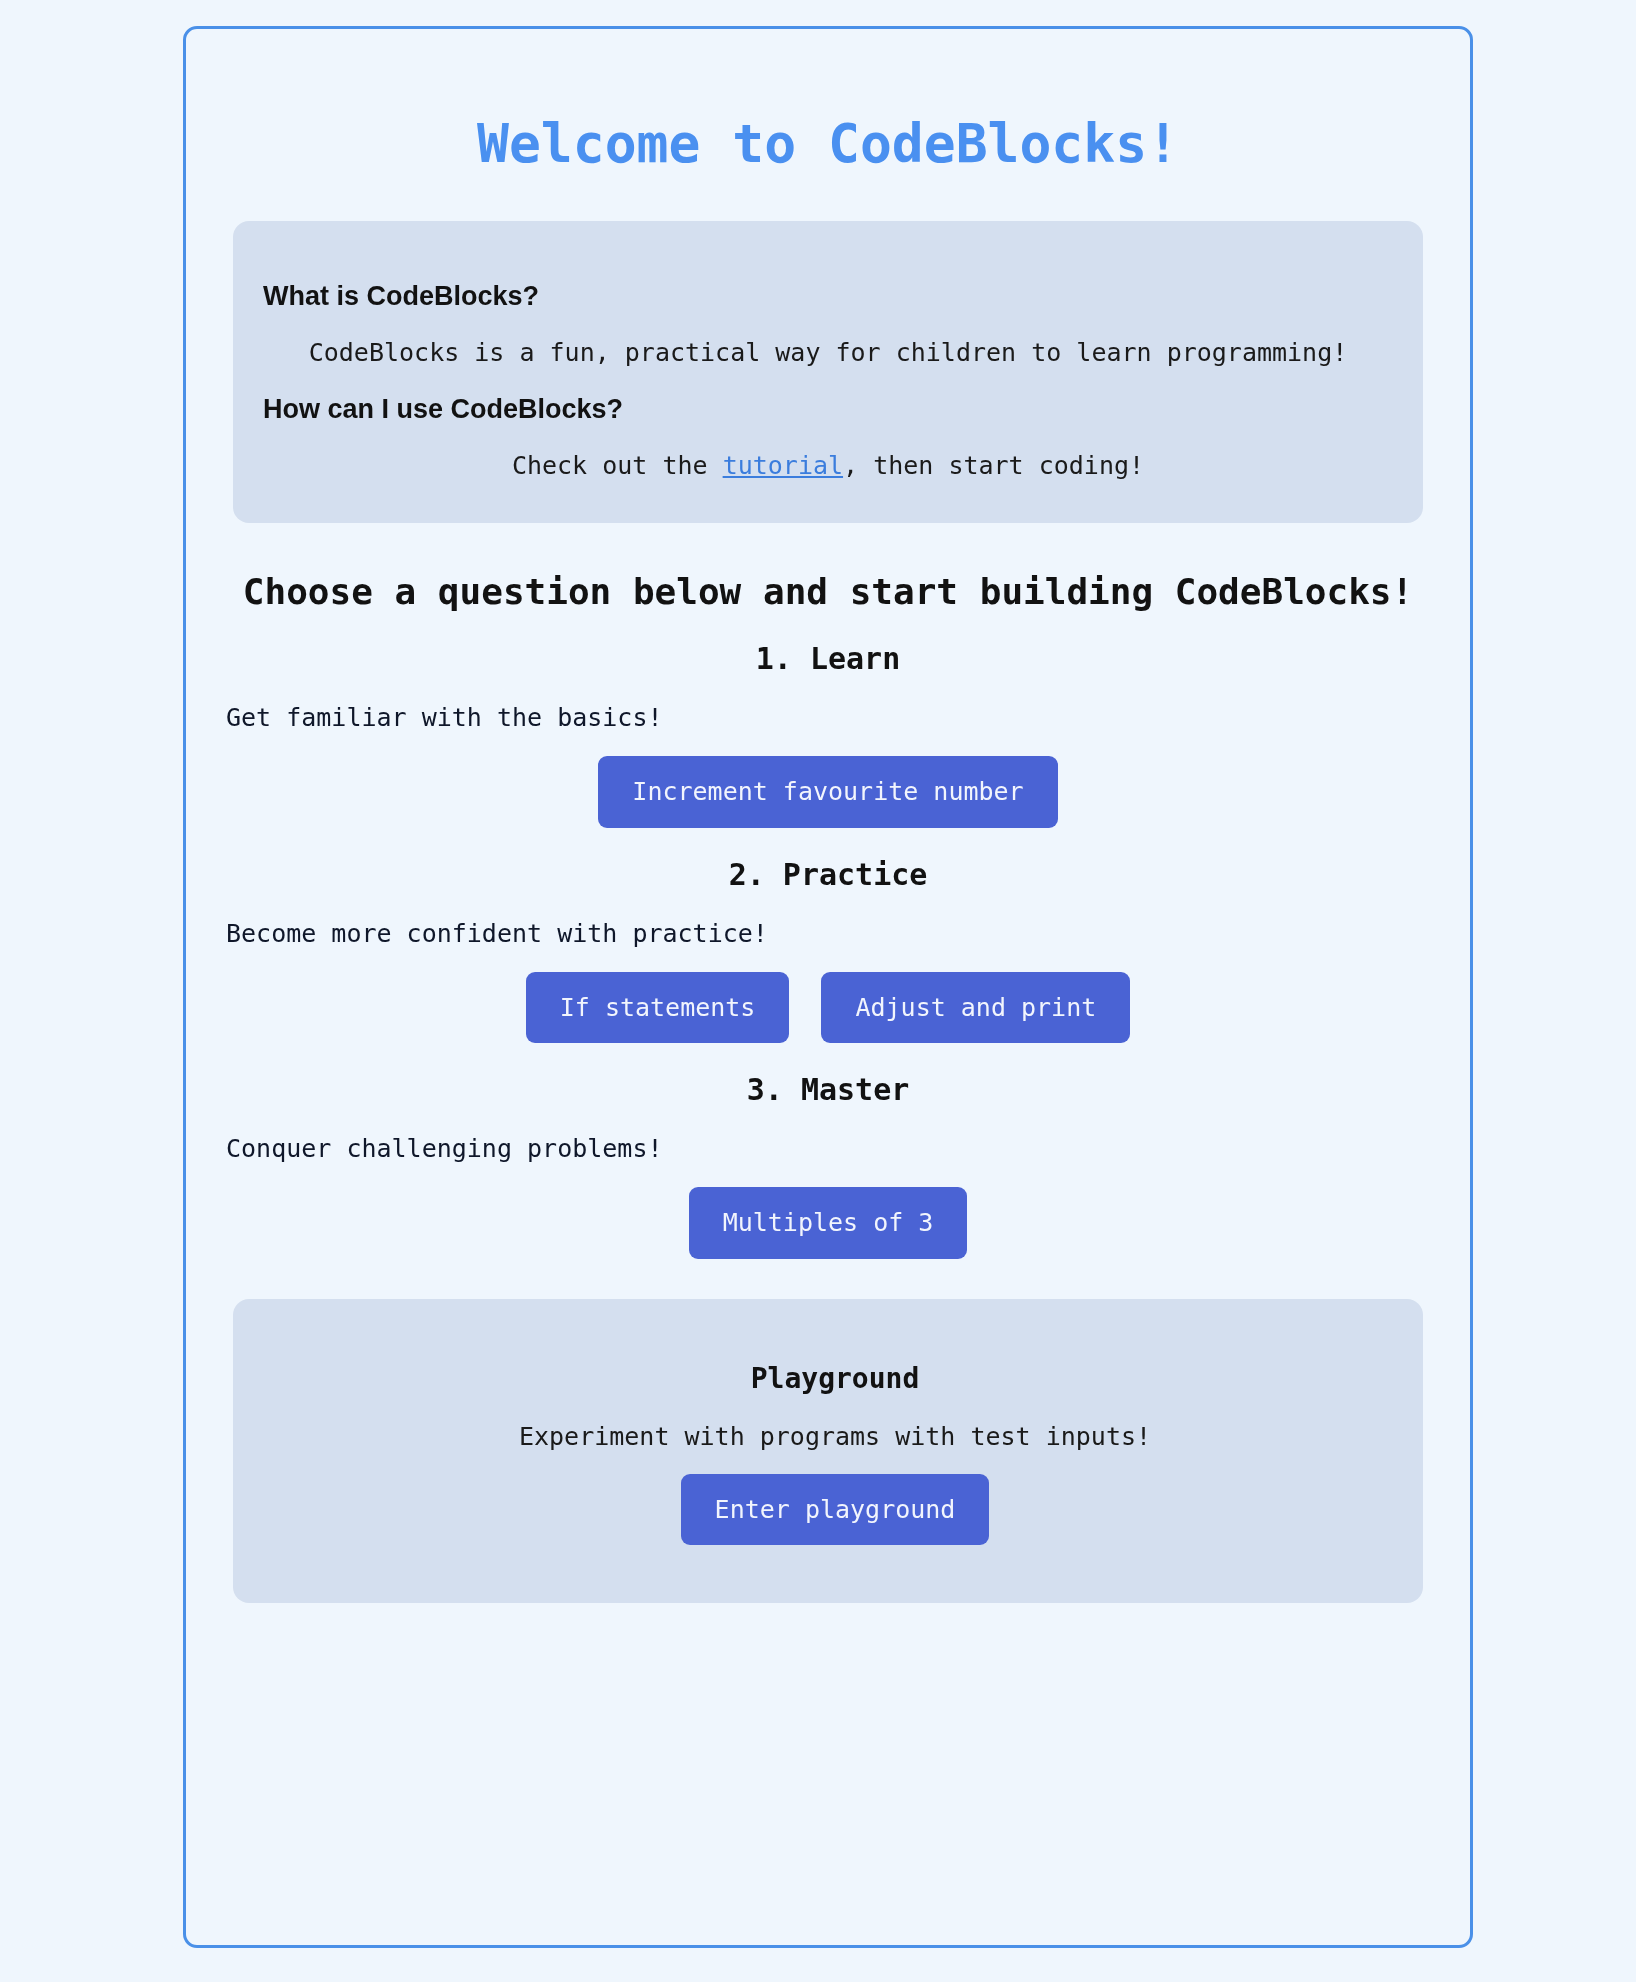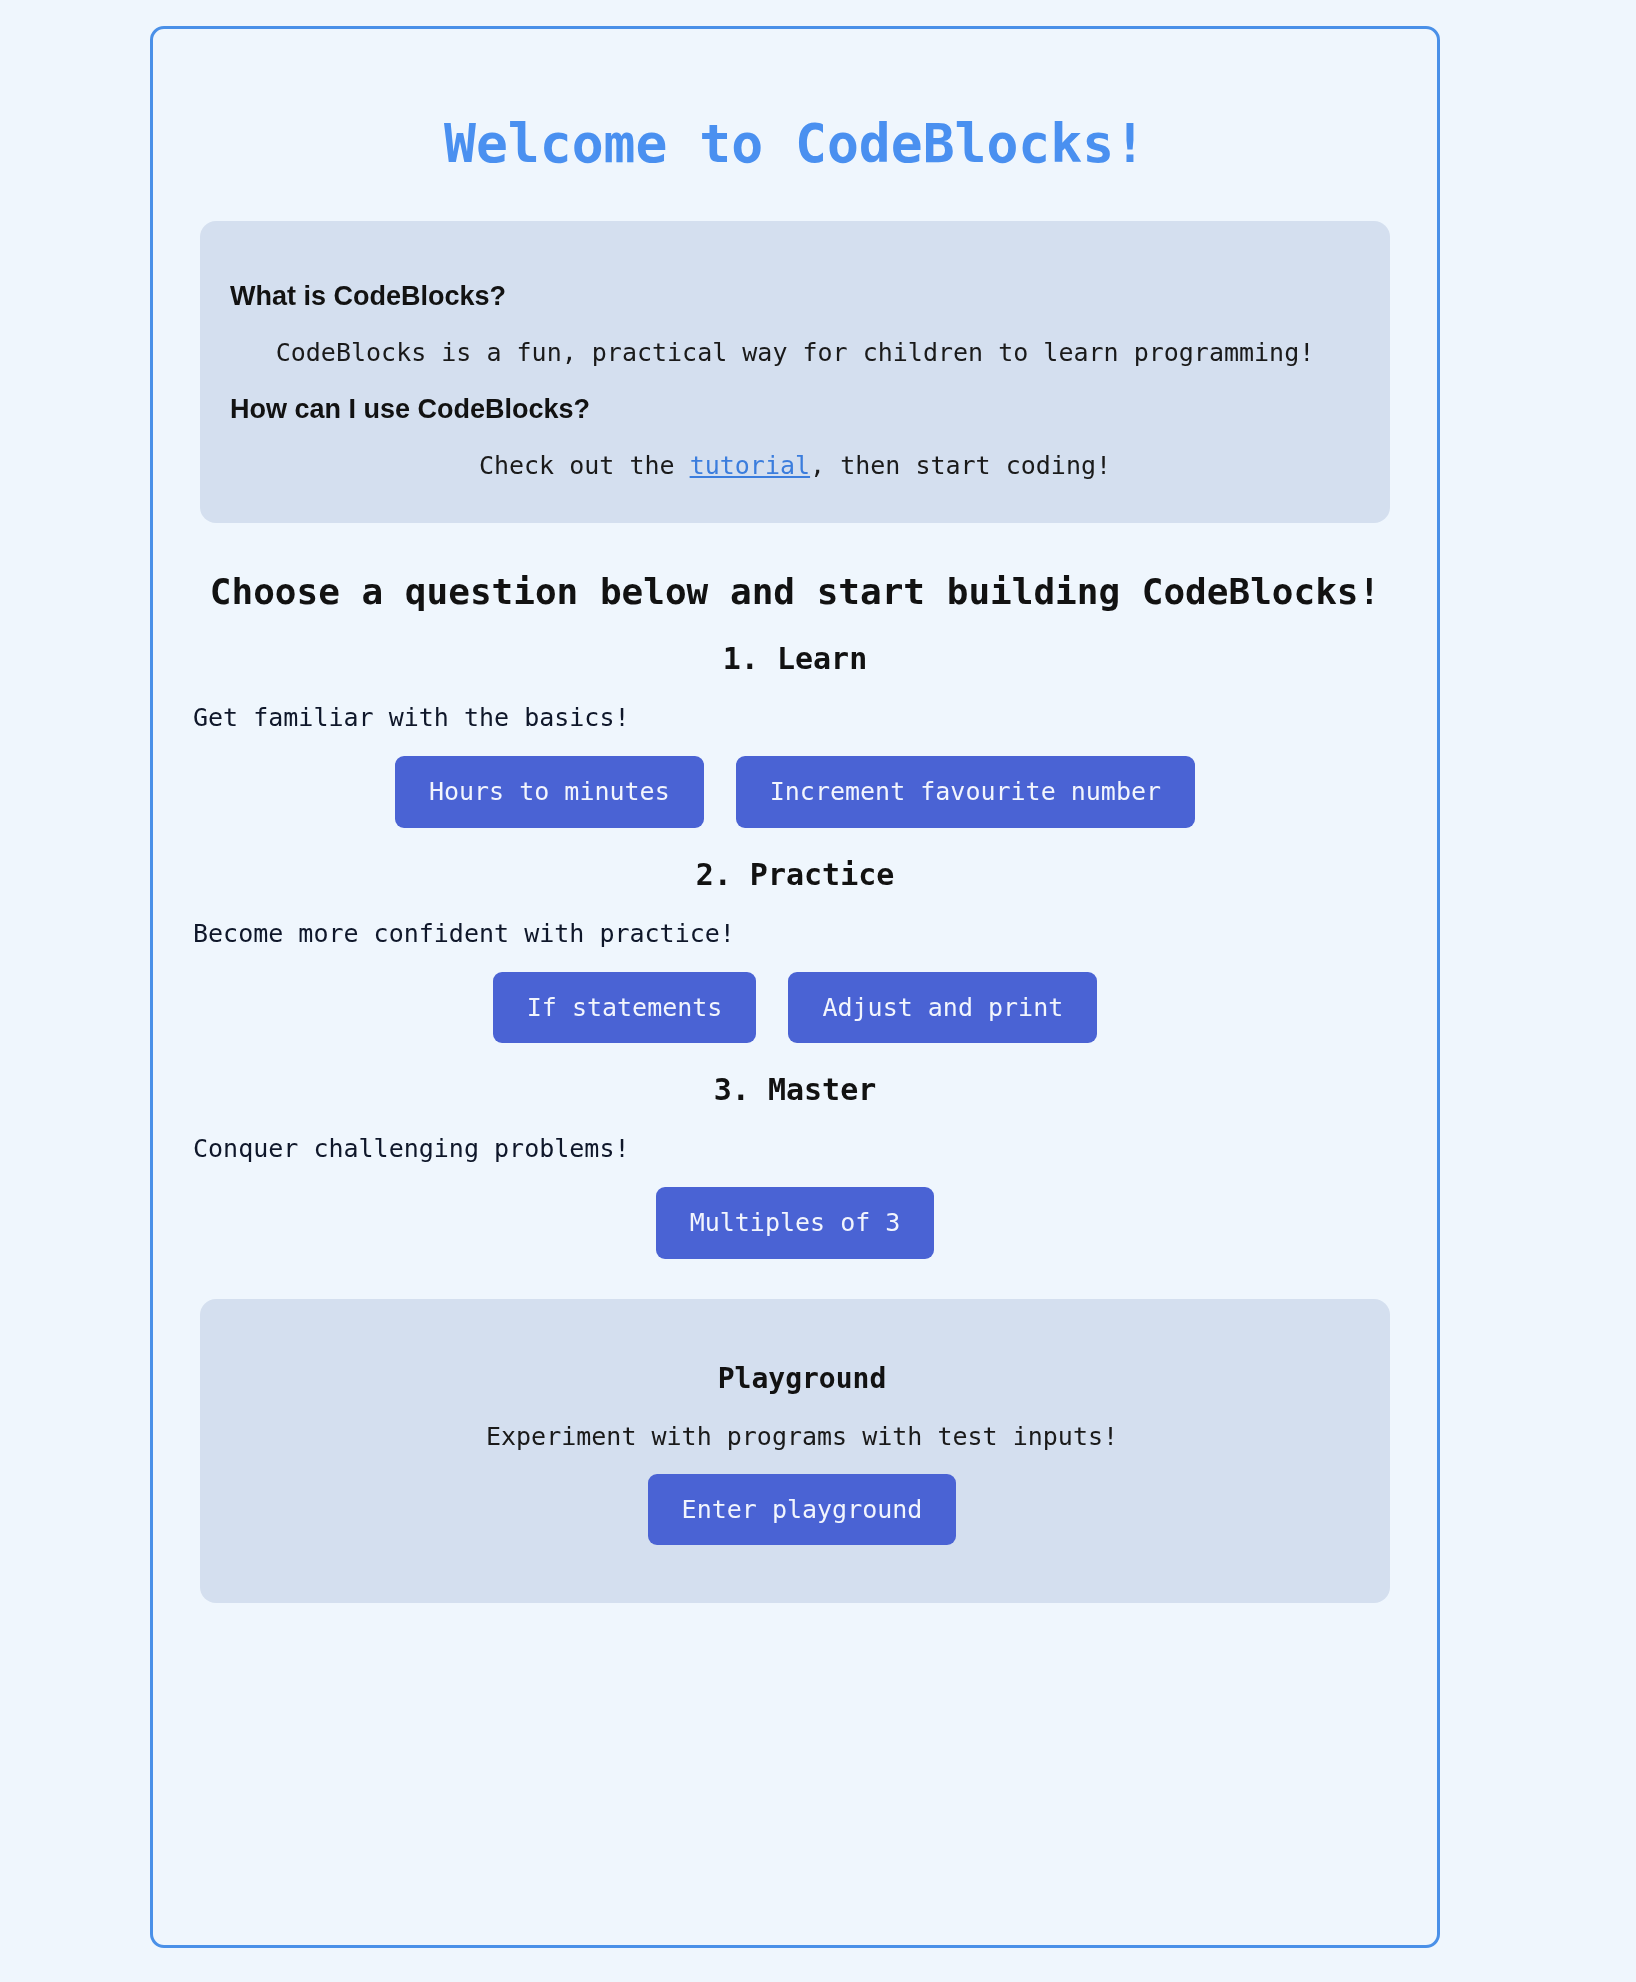--- a/index.html
+++ b/index.html
@@ -9,21 +9,21 @@
   body {
     width: 1636px;
     height: 1982px;
     background: #eff6fd;
     font-family: "DejaVu Sans Mono", "Liberation Mono", monospace;
     -webkit-font-smoothing: antialiased;
   }
 
   .app-frame {
     position: absolute;
-    left: 150px;
+    left: 183px;
     top: 26px;
     width: 1290px;
     height: 1922px;
     border: 3px solid #4a90e8;
     border-radius: 14px;
     background: #eff6fd;
     box-sizing: border-box;
     overflow: hidden;
   }
 
@@ -157,21 +157,20 @@
       <div class="card-heading">How can I use CodeBlocks?</div>
       <div class="card-text"><span>Check out the </span><a class="tutorial-link" href="#">tutorial</a><span>, then start coding!</span></div>
     </div>
 
     <div class="choose-line">Choose a question below and start building CodeBlocks!</div>
 
     <div>
       <div class="section-heading">1. Learn</div>
       <div class="section-sub">Get familiar with the basics!</div>
       <div class="btn-row">
-        <button class="qbtn">Hours to minutes</button>
         <button class="qbtn">Increment favourite number</button>
       </div>
     </div>
 
     <div>
       <div class="section-heading">2. Practice</div>
       <div class="section-sub">Become more confident with practice!</div>
       <div class="btn-row">
         <button class="qbtn">If statements</button>
         <button class="qbtn">Adjust and print</button>

